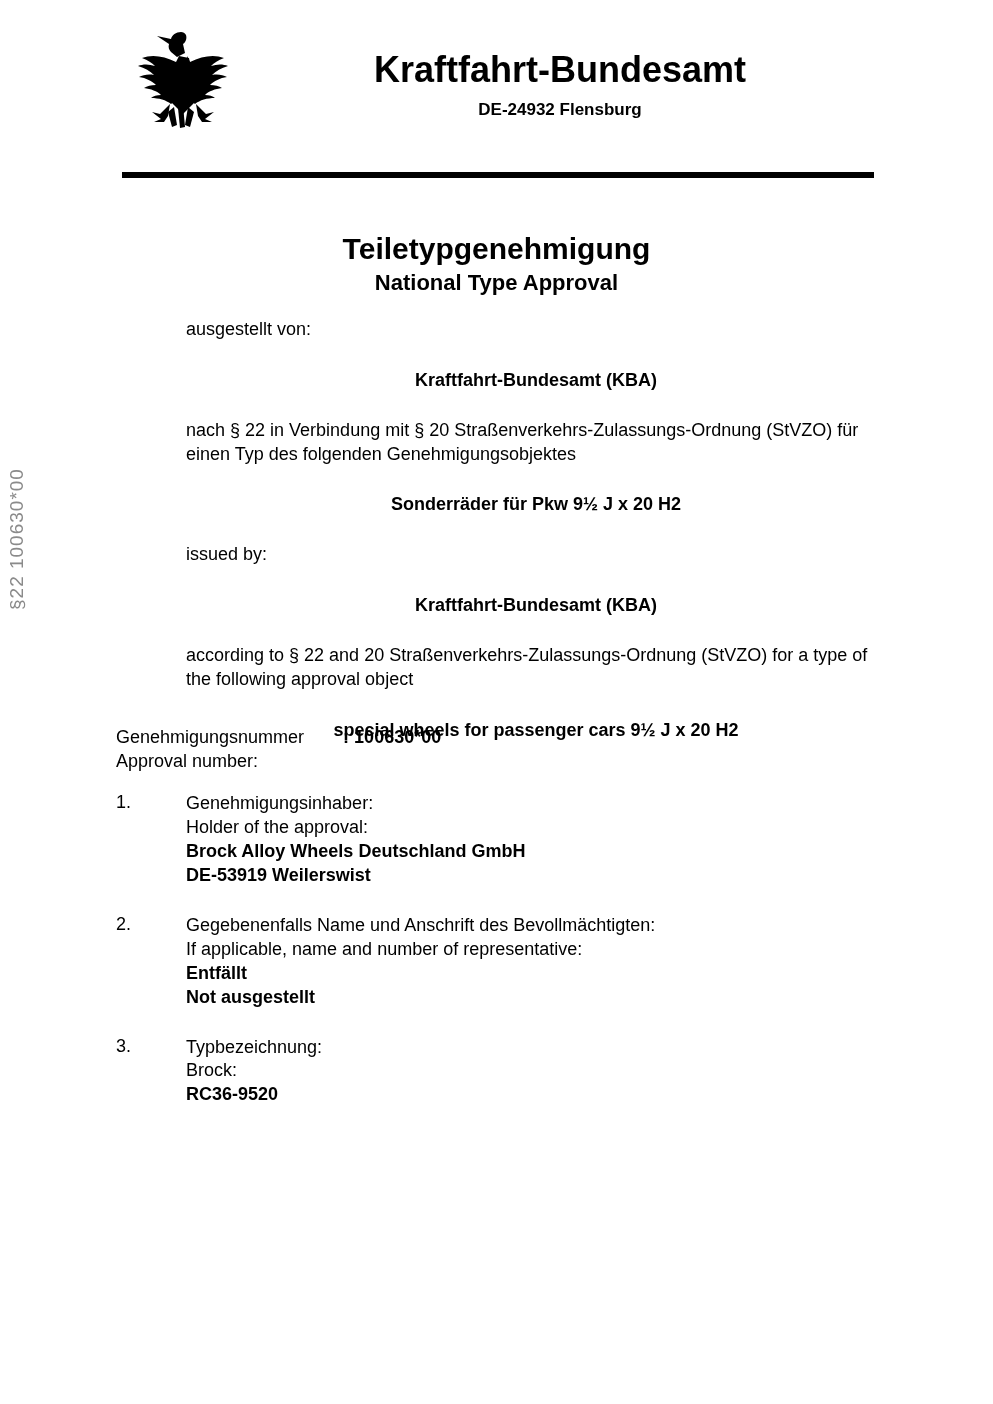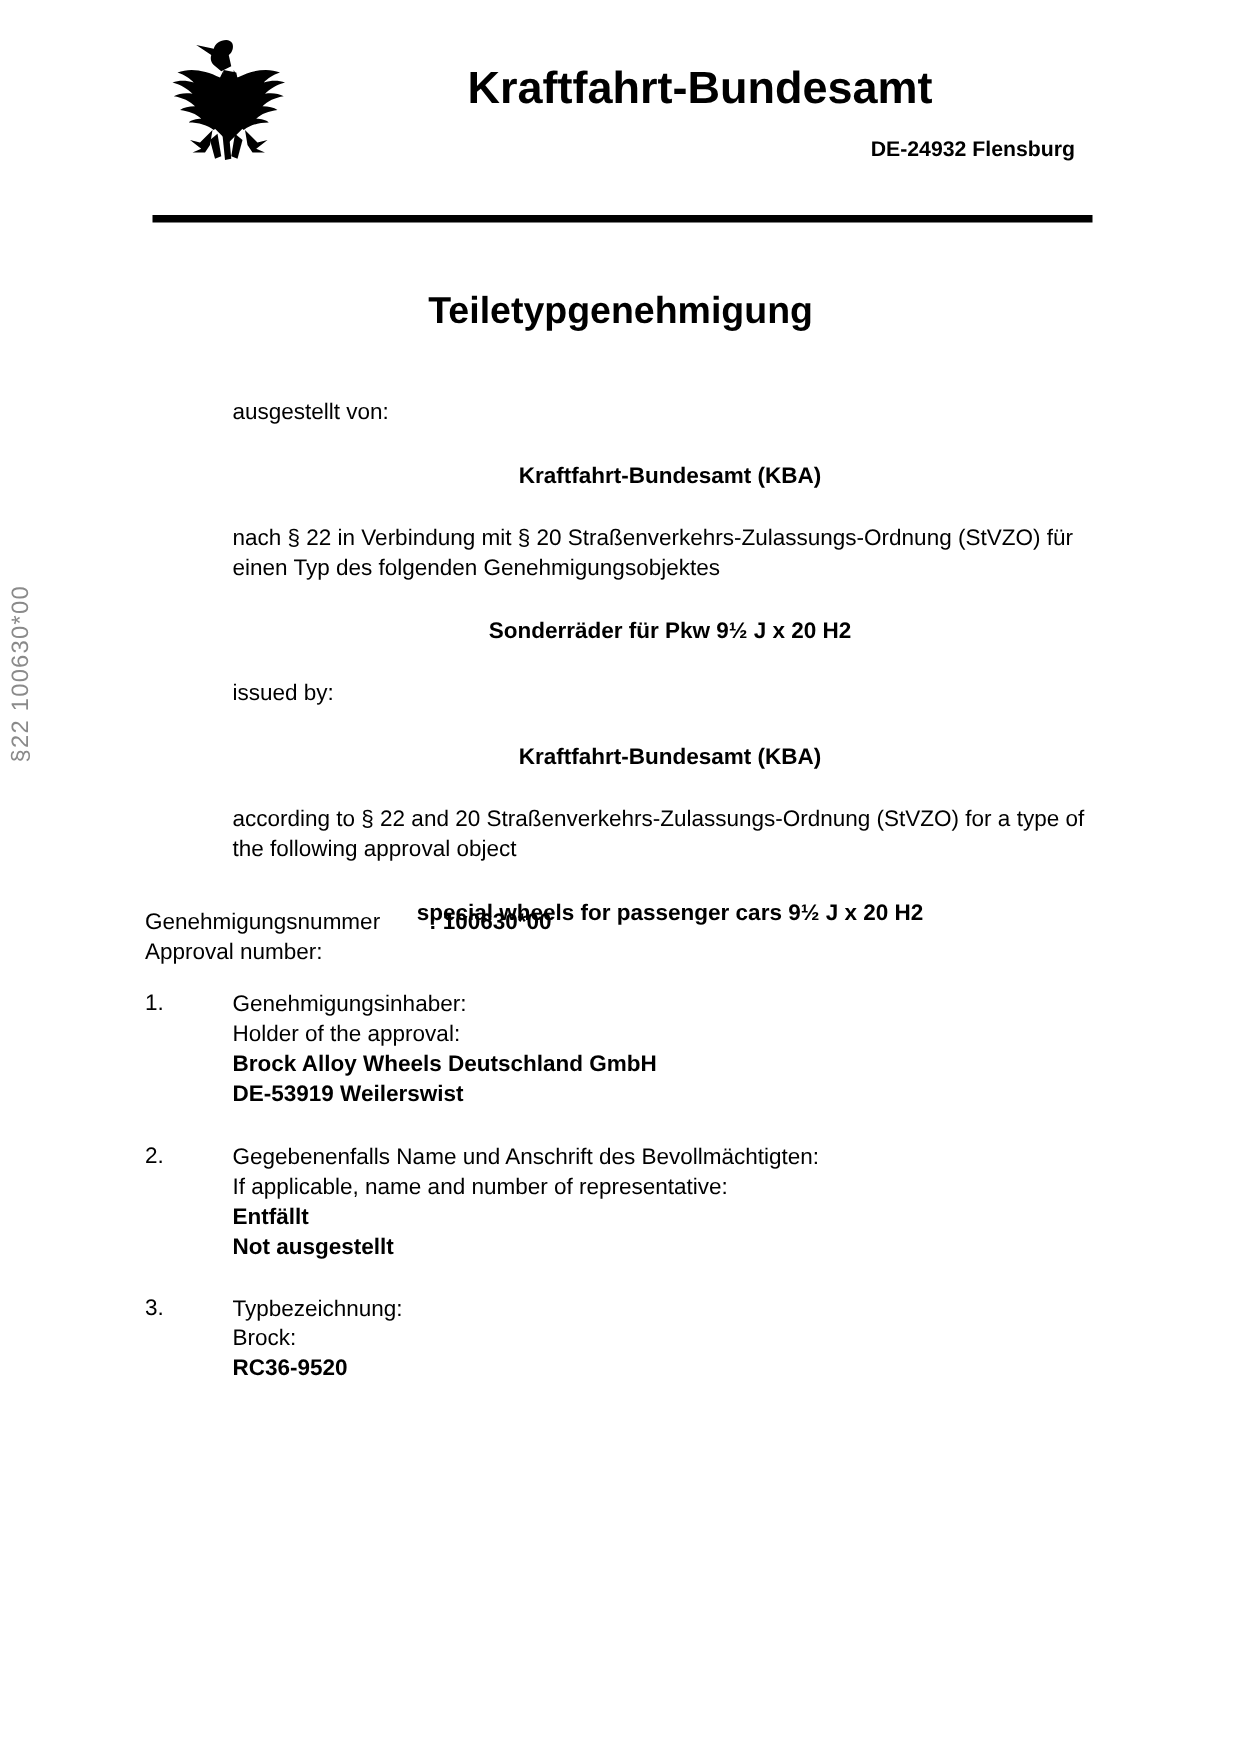--- a/index.html
+++ b/index.html
@@ -58,22 +58,21 @@
   }
   .org-title {
     font-size: 36px;
     font-weight: bold;
     letter-spacing: 0px;
     line-height: 1.1;
   }
   .org-sub {
     font-size: 17px;
     font-weight: bold;
-    margin-top: 20px;
-    text-align: right;
+    margin-top: 10px;
   }
   .rule {
     position: absolute;
     left: 122px;
     top: 172px;
     width: 752px;
     height: 6px;
     background: #000000;
   }
 
@@ -185,20 +184,21 @@
       </svg>
     </div>
     <div class="header-text">
       <div class="org-title">Kraftfahrt-Bundesamt</div>
       <div class="org-sub">DE-24932 Flensburg</div>
     </div>
     <div class="rule"></div>
   </div>
 
   <div class="doc-title">Teiletypgenehmigung</div>
+  <div class="doc-subtitle">National Type Approval</div>
 
   <div class="body-block">
     <p class="p">ausgestellt von:</p>
     <div class="gap-md"></div>
     <p class="center-bold">Kraftfahrt-Bundesamt (KBA)</p>
     <div class="gap-md"></div>
     <p class="p">nach § 22 in Verbindung mit § 20 Straßenverkehrs-Zulassungs-Ordnung (StVZO) für einen Typ des folgenden Genehmigungsobjektes</p>
     <div class="gap-md"></div>
     <p class="center-bold">Sonderräder für Pkw 9½ J x 20 H2</p>
     <div class="gap-md"></div>

